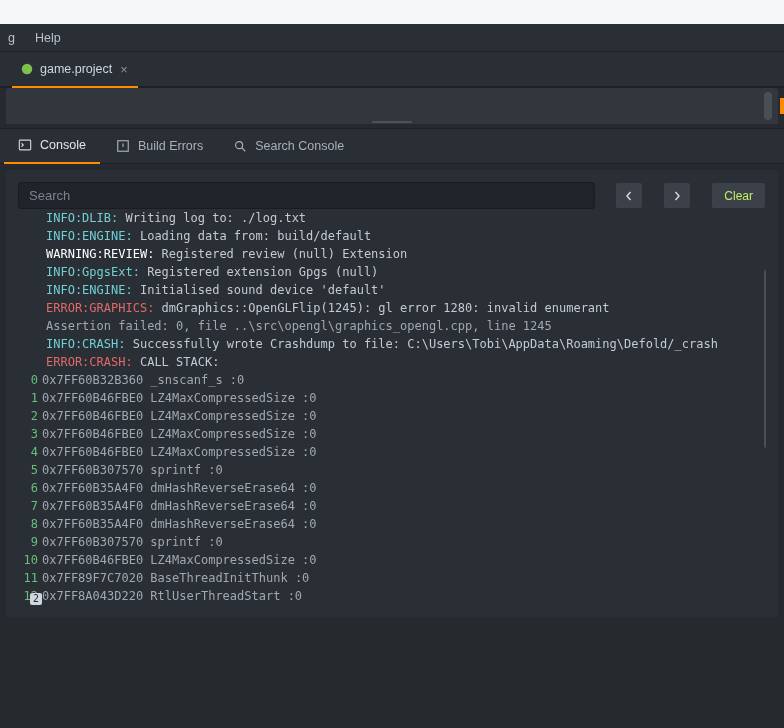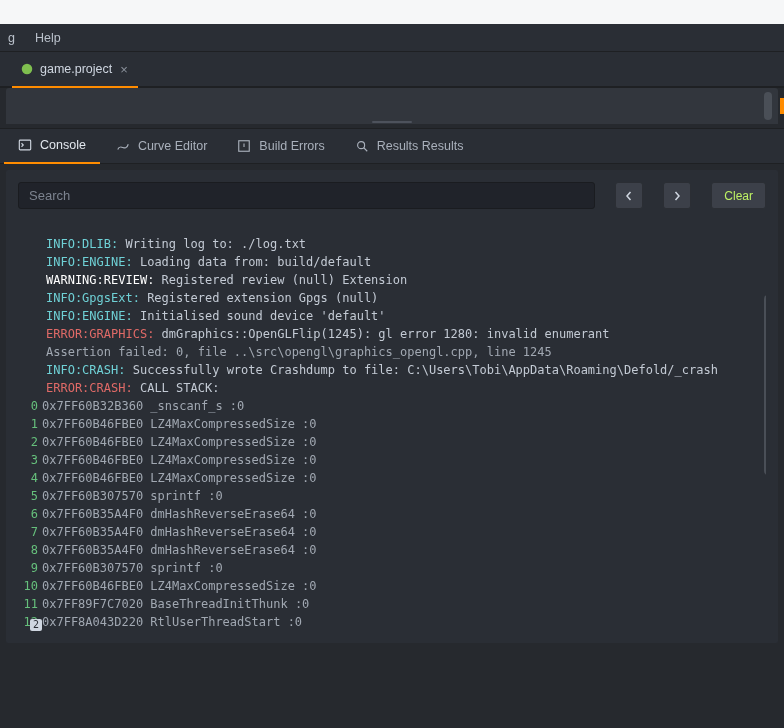--- a/index.html
+++ b/index.html
@@ -84,21 +84,21 @@
   .console-body {
     background: #2a2e35;
     margin: 6px;
     padding: 12px;
     border-radius: 2px;
   }
   .toolbar {
     display: flex;
     align-items: flex-start;
     gap: 20px;
-    margin-bottom: 26px;
+    margin-bottom: 0;
   }
   .search {
     flex: 1;
     height: 27px;
     background: #20232a;
     border: 1px solid #1a1c20;
     border-radius: 3px;
     color: #cfd6e0;
     padding: 0 10px;
     font-size: 13px;
@@ -180,37 +180,31 @@
 <div class="paneltabs">
   <div class="ptab active">
     <svg viewBox="0 0 16 16" fill="none" stroke="#cfd6e0" stroke-width="1.3">
         <rect x="1.5" y="2.5" width="13" height="11" rx="1"></rect>
         <path d="M4 6l2 2-2 2"></path>
       </svg>
     <span>Console</span>
   </div>
   <div class="ptab">
     <svg viewBox="0 0 16 16" fill="none" stroke="#a9b0bb" stroke-width="1.3">
-        <path d="M2 12c3-8 9 4 12-6"></path>
-      </svg>
-    <span>Curve Editor</span>
-  </div>
-  <div class="ptab">
-    <svg viewBox="0 0 16 16" fill="none" stroke="#a9b0bb" stroke-width="1.3">
         <rect x="2" y="2" width="12" height="12"></rect>
         <path d="M8 5v4M8 11h0"></path>
       </svg>
     <span>Build Errors</span>
   </div>
   <div class="ptab">
     <svg viewBox="0 0 16 16" fill="none" stroke="#a9b0bb" stroke-width="1.3">
         <circle cx="7" cy="7" r="4"></circle>
         <path d="M10 10l4 4"></path>
       </svg>
-    <span>Results Results</span>
+    <span>Search Console</span>
   </div>
 </div>
 
 <div class="console-body">
   <div class="toolbar">
     <input class="search" placeholder="Search" style="">
     <div class="navbtn">
       <svg width="10" height="10" viewBox="0 0 10 10" fill="none" stroke="#cfd6e0" stroke-width="1.5">
           <path d="M6.5 1L3 5l3.5 4"></path>
         </svg>

